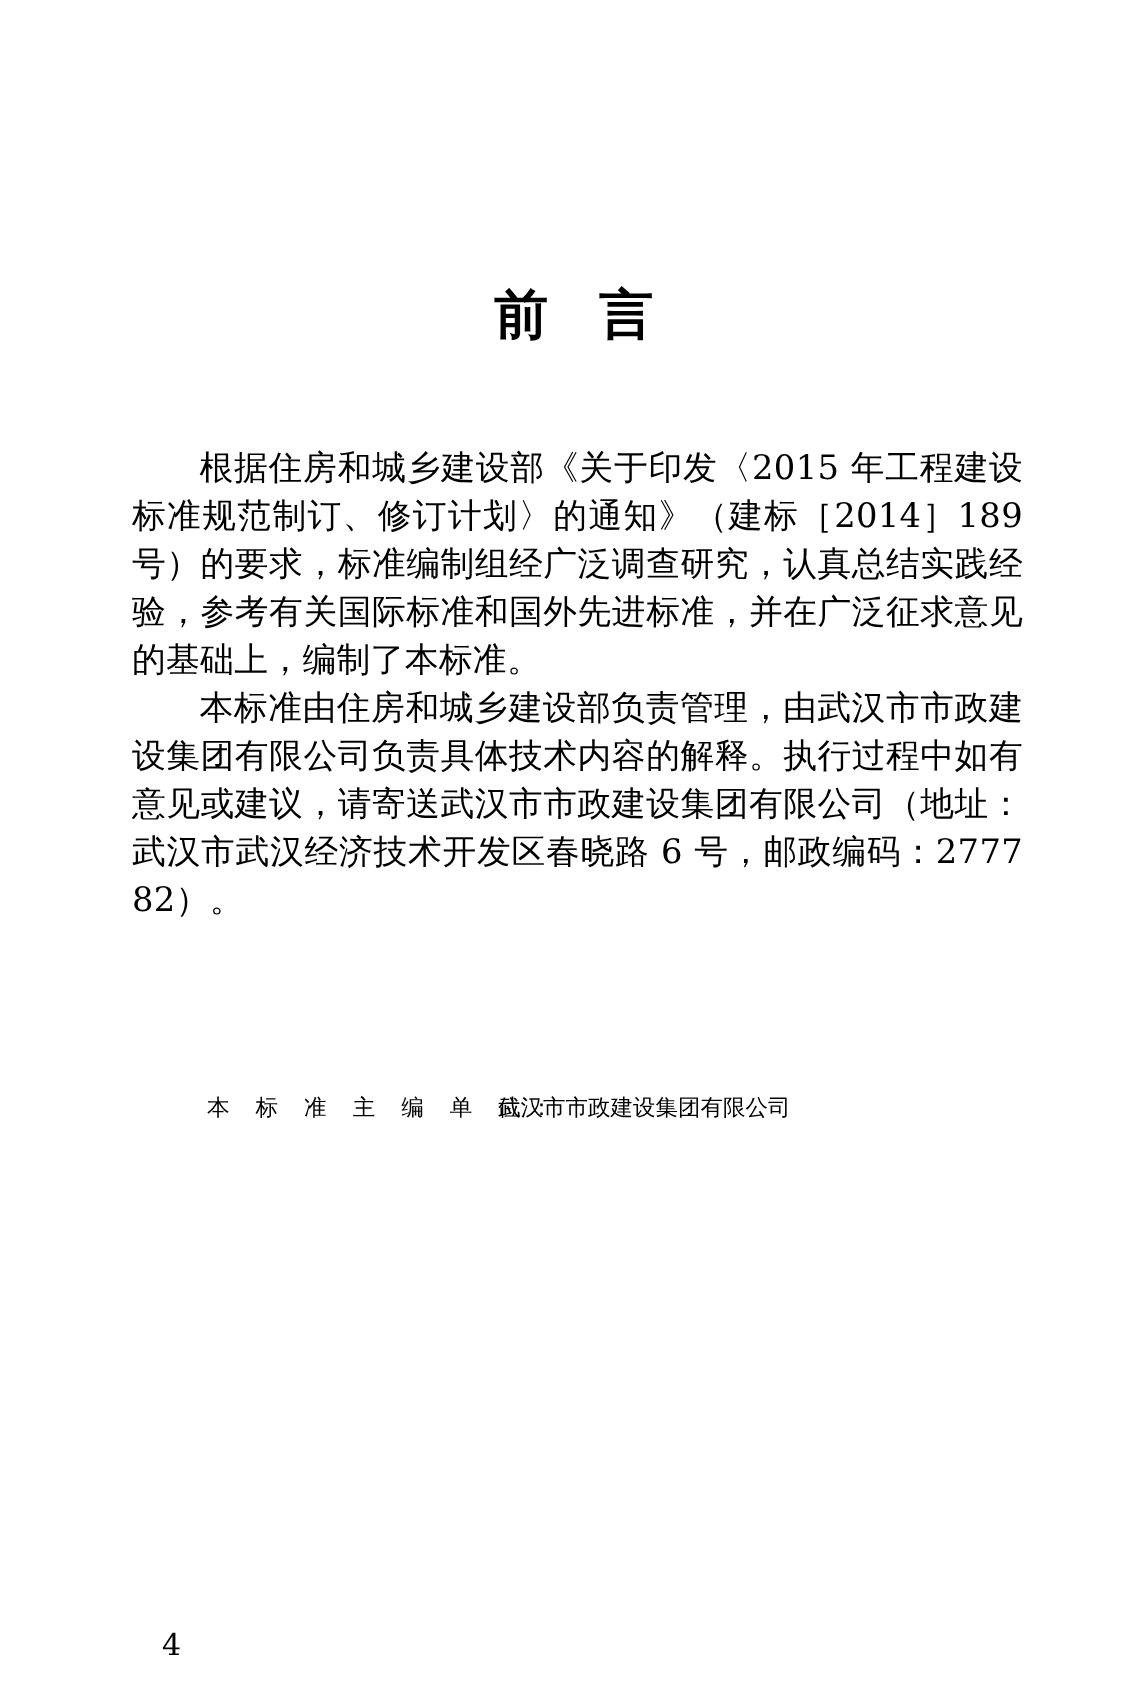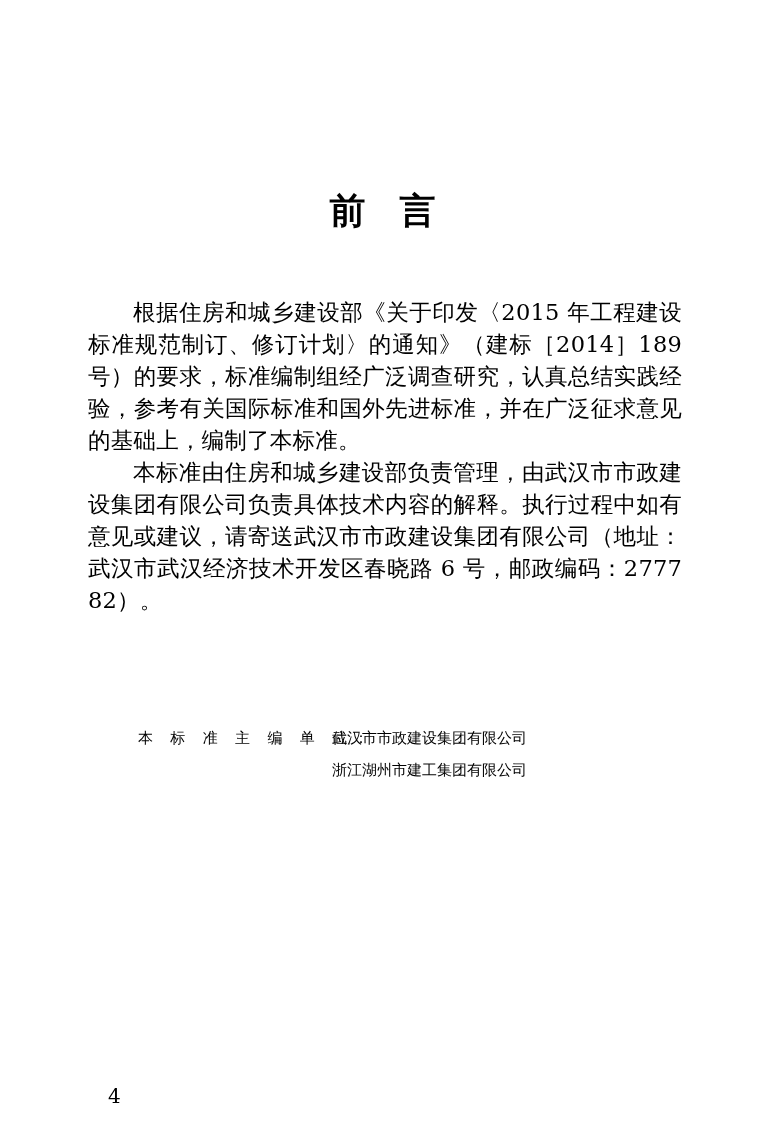--- a/index.html
+++ b/index.html
@@ -121,21 +121,20 @@
     <p class="para">根据住房和城乡建设部《关于印发〈2015 年工程建设标准规范制订、修订计划〉的通知》（建标［2014］189 号）的要求，标准编制组经广泛调查研究，认真总结实践经验，参考有关国际标准和国外先进标准，并在广泛征求意见的基础上，编制了本标准。</p>
     <p class="para">本标准由住房和城乡建设部负责管理，由武汉市市政建设集团有限公司负责具体技术内容的解释。执行过程中如有意见或建议，请寄送武汉市市政建设集团有限公司（地址：武汉市武汉经济技术开发区春晓路 6 号，邮政编码：277782）。</p>
   </div>
 
   <div class="credits">
 
     <div class="credit-row">
       <div class="credit-label"><span>本 标 准 主 编 单 位</span><span class="colon">：</span></div>
       <div class="credit-values">
         <span class="credit-value">武汉市市政建设集团有限公司</span>
-        <span class="credit-value">浙江湖州市建工集团有限公司</span>
       </div>
     </div>
 
     <div class="credit-row">
     </div>
 
   </div>
 
   <div class="page-number">4</div>
 

